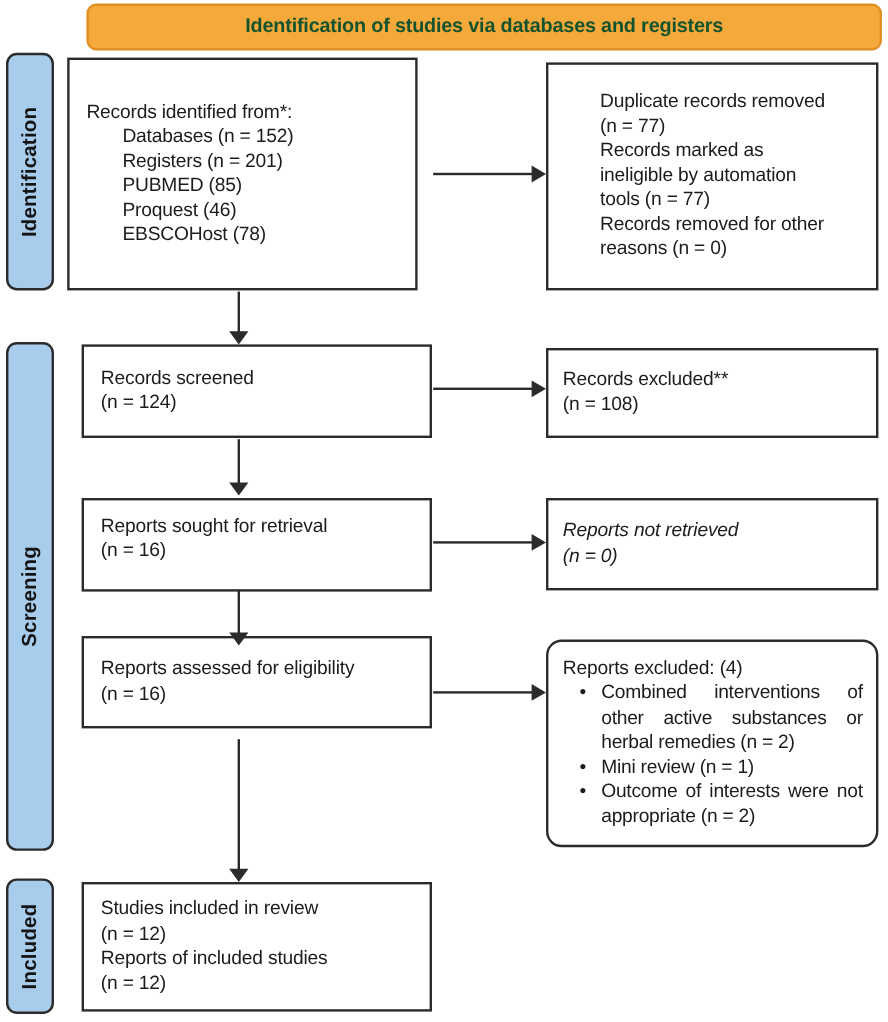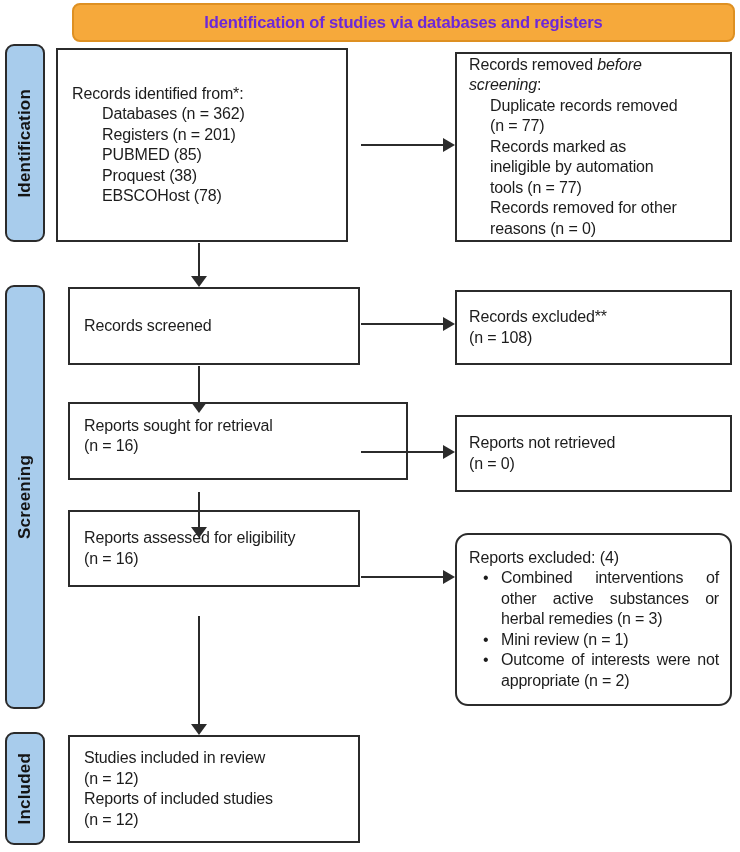--- a/index.html
+++ b/index.html
@@ -19,21 +19,21 @@
   .banner {
     position: absolute;
     left: 72px; top: 3px; width: 663px; height: 39px;
     background: var(--banner-fill, #F6A93B);
     border: 2px solid var(--banner-border, #DE9022);
     border-radius: 8px;
     box-sizing: border-box;
     display: flex; align-items: center; justify-content: center;
     font-weight: bold;
     font-size: 16.5px;
-    color: #6d28d9;
+    color: #14532d;
   }
 
   
   .side {
     position: absolute;
     left: 5px; width: 40px;
     background: var(--sidebar-fill, #A8CCEC);
     border: 2px solid var(--line, #2b2b2b);
     border-radius: 9px;
     box-sizing: border-box;
@@ -60,28 +60,28 @@
     box-sizing: border-box;
     display: flex;
     flex-direction: column;
     justify-content: center;
     line-height: 20.5px;
   }
   .box-records-identified { left: 56px;  top: 48px;  width: 292px; height: 194px; padding: 8px 6px 8px 14px; }
   .box-records-removed    { left: 455px; top: 52px;  width: 277px; height: 190px; padding: 8px 6px 8px 12px; }
   .box-records-screened   { left: 68px;  top: 287px; width: 292px; height: 78px;  padding: 6px 6px 6px 14px; }
   .box-records-excluded   { left: 455px; top: 290px; width: 277px; height: 75px;  padding: 6px 6px 6px 12px; }
-  .box-reports-sought     { left: 68px;  top: 402px; width: 340px; height: 78px;  padding: 6px 6px 16px 14px; }
-  .box-reports-not-retrieved { left: 455px; top: 415px; width: 277px; height: 77px; padding: 6px 6px 6px 12px; }
-  .box-reports-assessed   { left: 68px;  top: 510px; width: 292px; height: 77px;  padding: 6px 6px 6px 14px; }
+  .box-reports-sought     { left: 68px;  top: 415px; width: 292px; height: 78px;  padding: 6px 6px 16px 14px; }
+  .box-reports-not-retrieved { left: 455px; top: 415px; width: 277px; height: 77px; padding: 6px 6px 6px 12px; font-style: italic; }
+  .box-reports-assessed   { left: 68px;  top: 530px; width: 292px; height: 77px;  padding: 6px 6px 6px 14px; }
   .box-reports-excluded   { left: 455px; top: 533px; width: 277px; height: 173px; padding: 8px 8px 8px 12px; border-radius: 13px; }
   .box-studies-included   { left: 68px;  top: 735px; width: 292px; height: 108px; padding: 6px 6px 6px 14px; }
 
   .indent-item { margin-left: 30px; }
-  .box-records-removed .indent-item { margin-left: 21px; width: 196px; }
+  .box-records-removed .indent-item { margin-left: 31px; width: 196px; }
   .box-records-removed .box-title { width: 238px; }
   .italic { font-style: italic; }
 
   .bullet-row { display: flex; align-items: flex-start; margin-left: 14px; }
   .bullet-dot { width: 18px; flex: 0 0 18px; letter-spacing: 0; }
   .bullet-text { width: 218px; text-align: justify; letter-spacing: -0.2px; }
 
   
   .hline { position: absolute; height: 2px; background: var(--line, #2b2b2b); }
   .vline { position: absolute; width: 2px; background: var(--line, #2b2b2b); }
@@ -112,36 +112,36 @@
   </div>
   <div class="side side-screening">
     <span class="vtext">Screening</span>
   </div>
   <div class="side side-included">
     <span class="vtext">Included</span>
   </div>
 
   <div class="fbox box-records-identified">
     <div class="box-title">Records identified from*:</div>
-    <div class="indent-item">Databases (n = 362)</div>
+    <div class="indent-item">Databases (n = 152)</div>
     <div class="indent-item">Registers (n = 201)</div>
     <div class="indent-item">PUBMED (85)</div>
-    <div class="indent-item">Proquest (38)</div>
+    <div class="indent-item">Proquest (46)</div>
     <div class="indent-item">EBSCOHost (78)</div>
   </div>
 
   <div class="fbox box-records-removed">
-    <div class="box-title"><span>Records removed </span><span class="italic">before screening</span><span>:</span></div>
     <div class="indent-item">Duplicate records removed (n = 77)</div>
     <div class="indent-item">Records marked as ineligible by automation tools (n = 77)</div>
     <div class="indent-item">Records removed for other reasons (n = 0)</div>
   </div>
 
   <div class="fbox box-records-screened">
     <div>Records screened</div>
+    <div>(n = 124)</div>
   </div>
 
   <div class="fbox box-records-excluded">
     <div>Records excluded**</div>
     <div>(n = 108)</div>
   </div>
 
   <div class="fbox box-reports-sought">
     <div>Reports sought for retrieval</div>
     <div>(n = 16)</div>
@@ -154,21 +154,21 @@
 
   <div class="fbox box-reports-assessed">
     <div>Reports assessed for eligibility</div>
     <div>(n = 16)</div>
   </div>
 
   <div class="fbox box-reports-excluded">
     <div class="box-title">Reports excluded: (4)</div>
     <div class="bullet-row">
       <span class="bullet-dot">•</span>
-      <span class="bullet-text">Combined interventions of other active substances or herbal remedies (n = 3)</span>
+      <span class="bullet-text">Combined interventions of other active substances or herbal remedies (n = 2)</span>
     </div>
     <div class="bullet-row">
       <span class="bullet-dot">•</span>
       <span class="bullet-text">Mini review (n = 1)</span>
     </div>
     <div class="bullet-row">
       <span class="bullet-dot">•</span>
       <span class="bullet-text">Outcome of interests were not appropriate (n = 2)</span>
     </div>
   </div>

